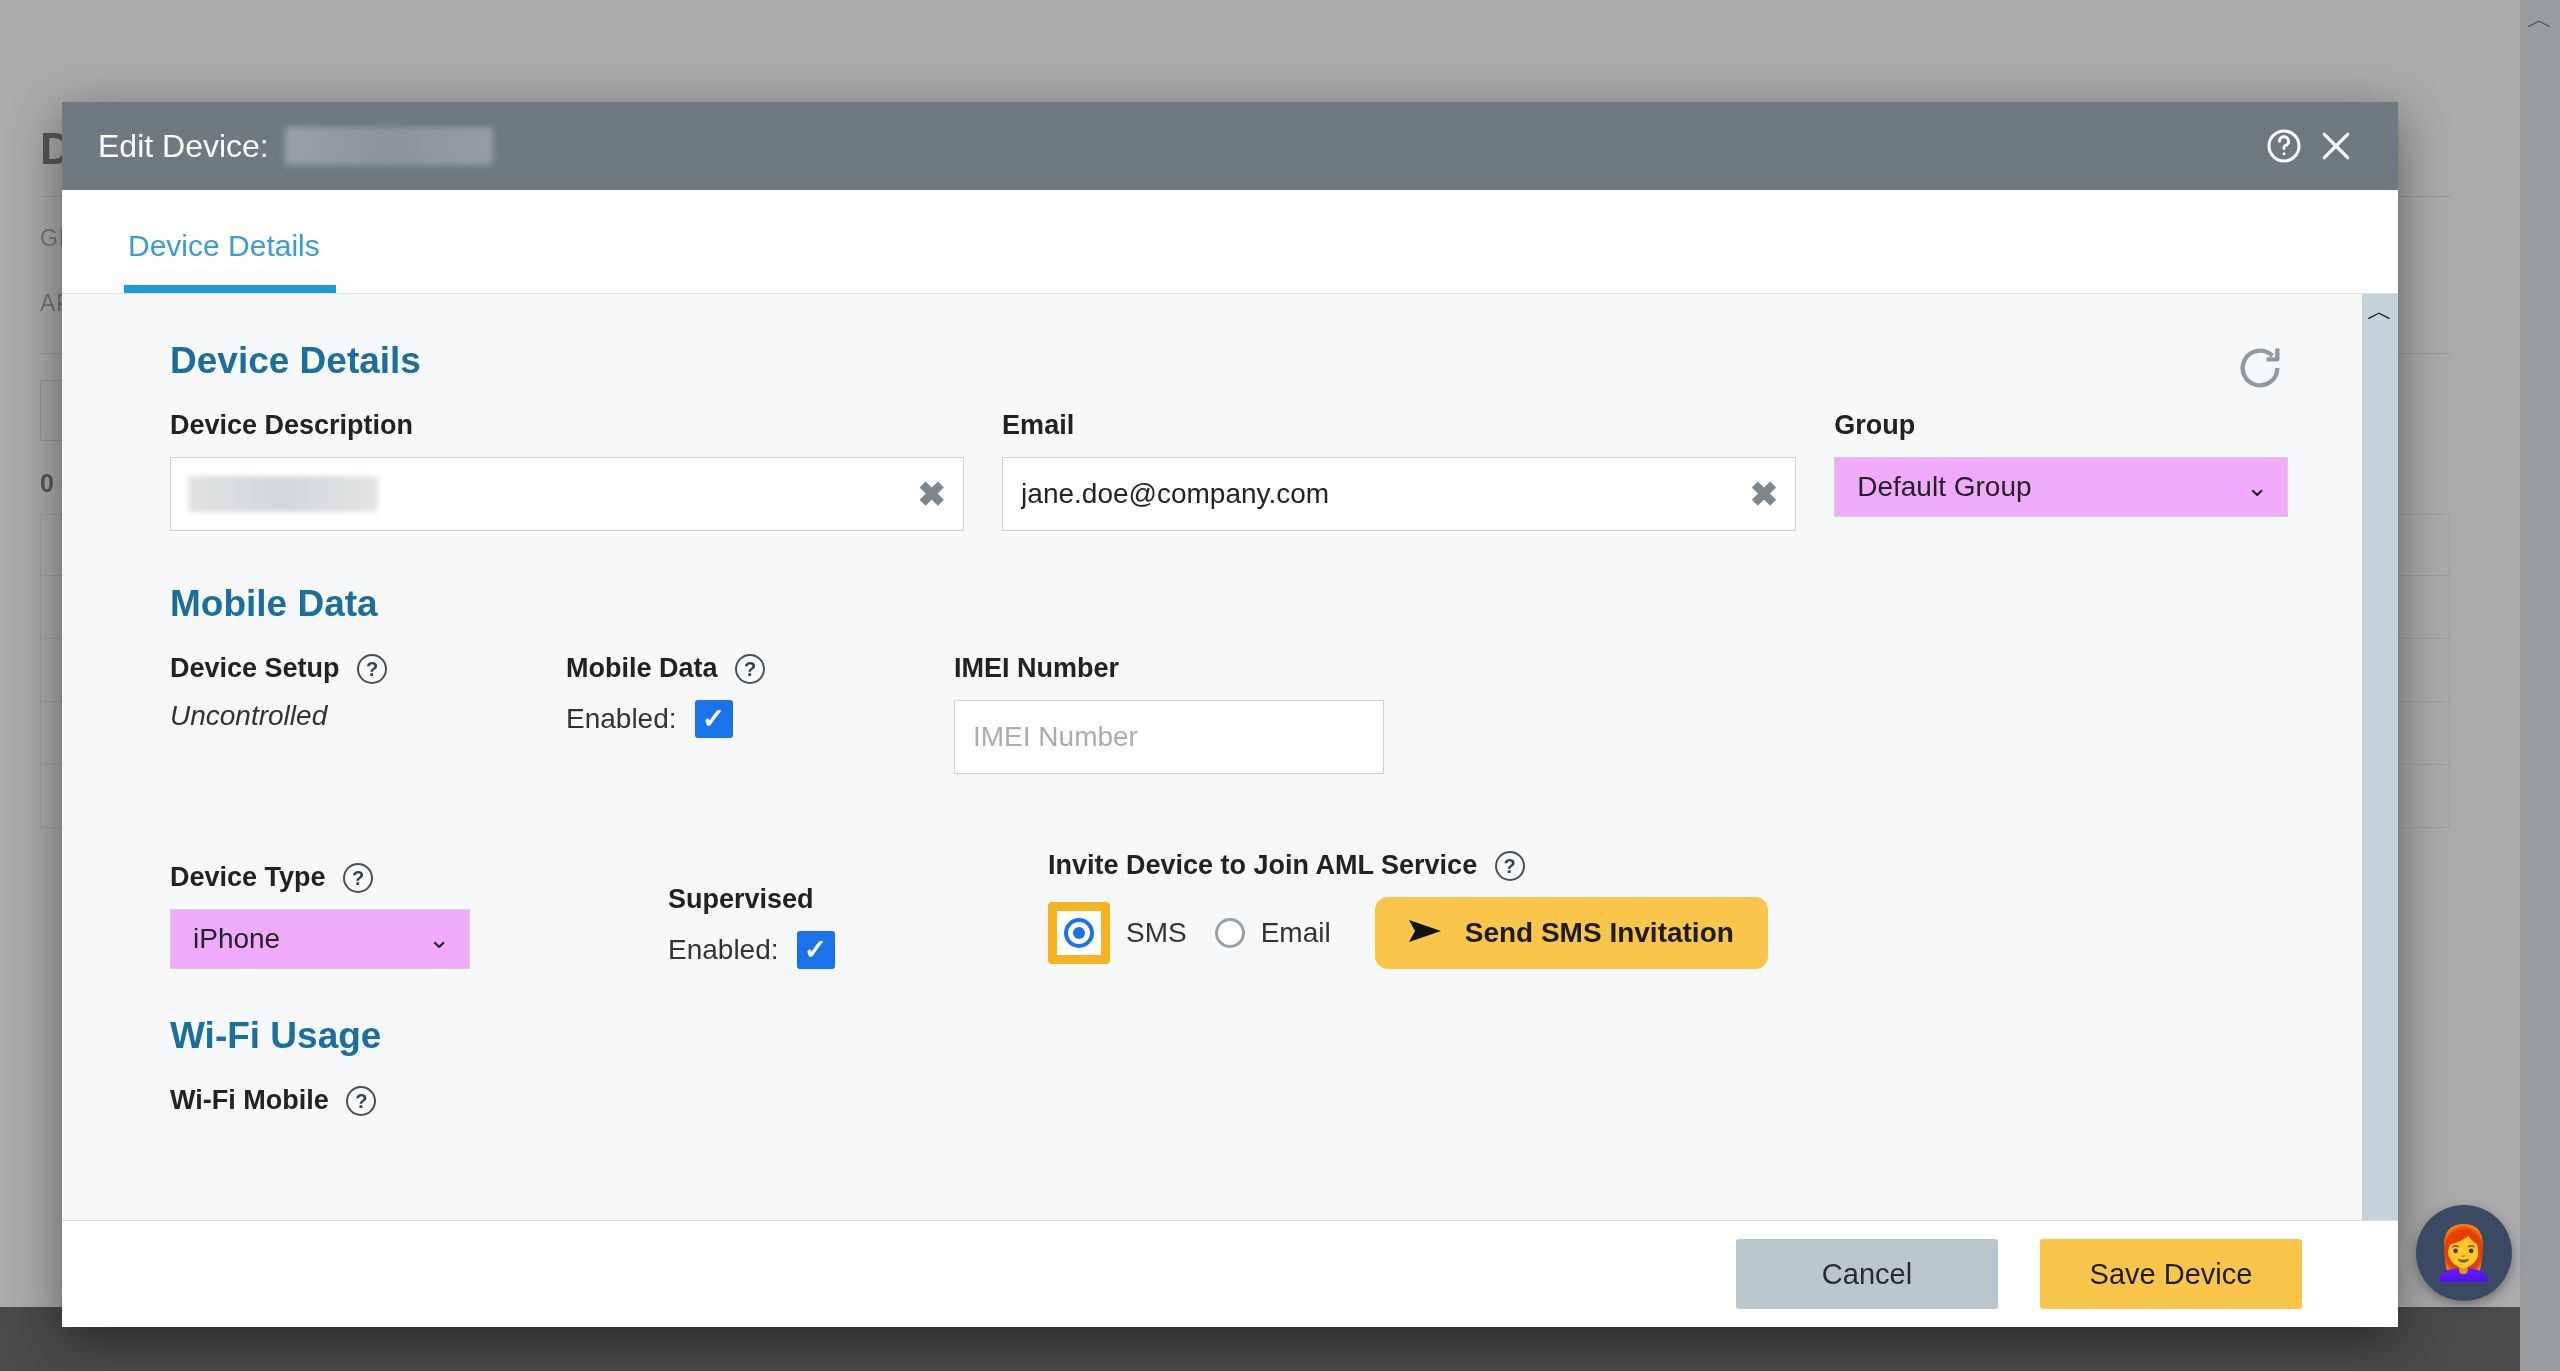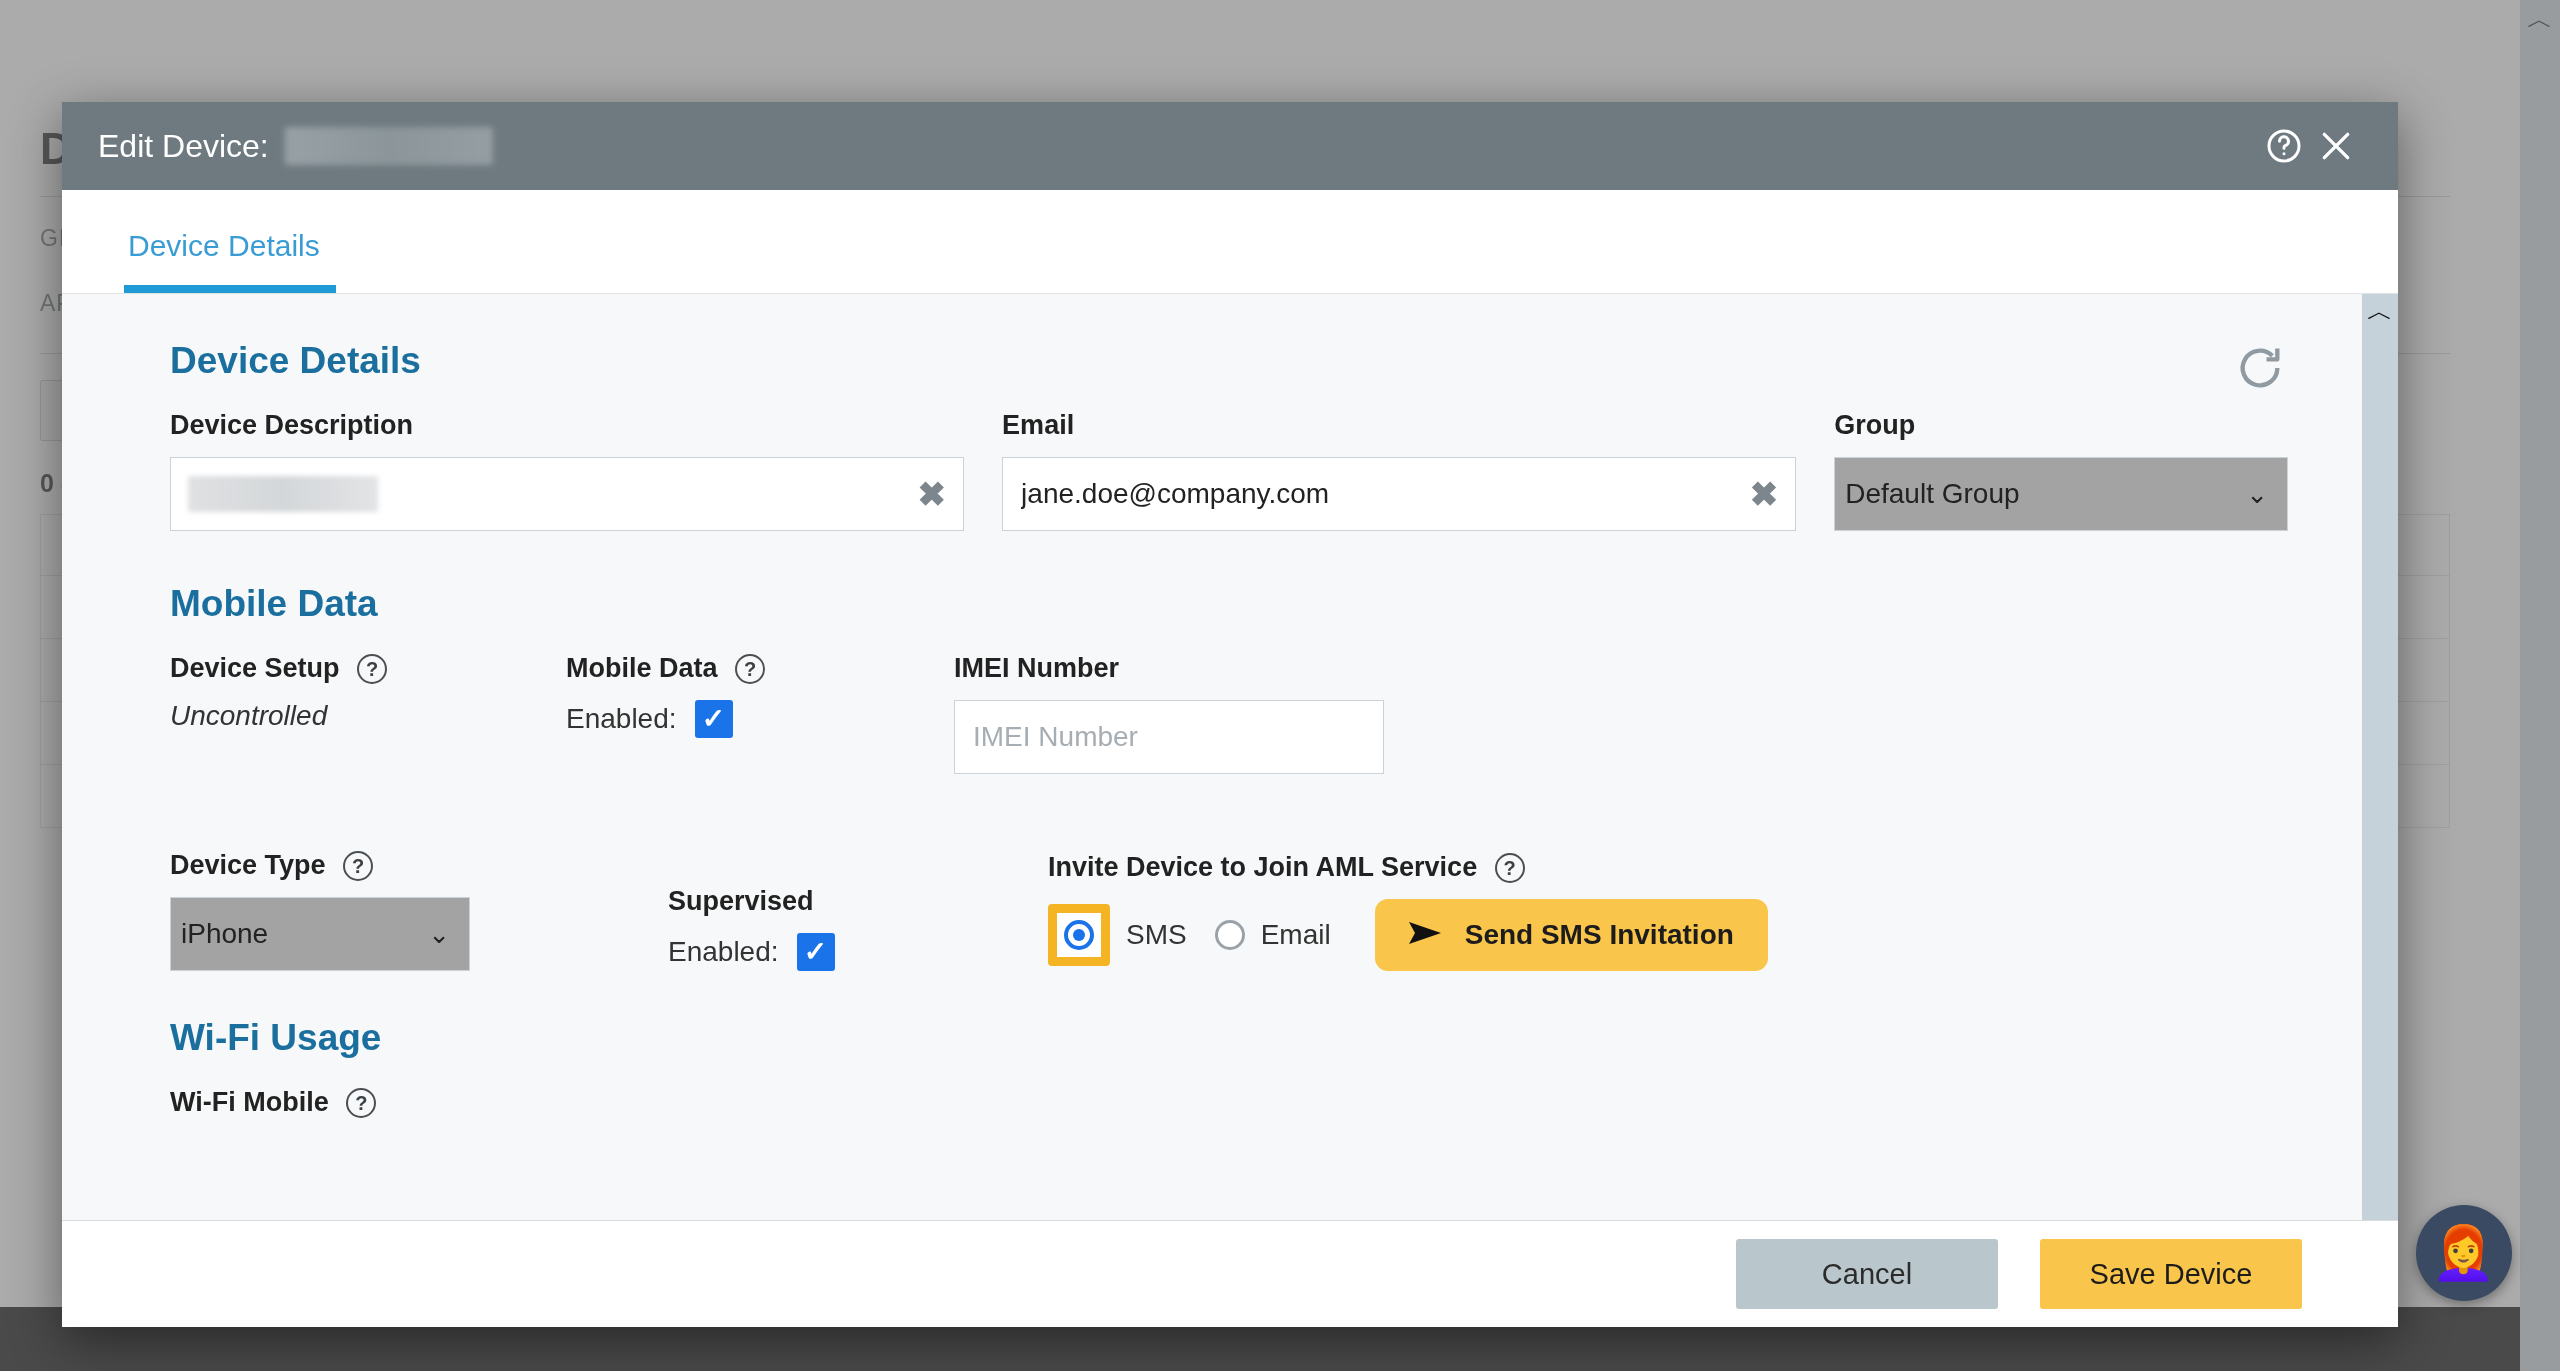--- a/index.html
+++ b/index.html
@@ -135,22 +135,22 @@
     font-size:34px; font-weight:bold; color:#7d868c; cursor:pointer; line-height:1;
   }
   .redact-box {
     position:absolute; left:18px; top:50%; transform:translateY(-50%);
     width:190px; height:36px; border-radius:2px;
     background:linear-gradient(90deg,#dfe1e3,#d4d7d9,#e2e4e6);
     filter: blur(2.5px);
   }
   .sel-wrap { position:relative; }
   .sel-input {
-    width:100%; height:74px; border:1px solid #ccd2d6; background:#a3a3a3;
-    font-size:28px; color:#222; padding:0 54px 0 10px;
+    width:100%; height:60px; border:1px solid #ccd2d6; background:#f0abfc;
+    font-size:28px; color:#222; padding:0 54px 0 22px;
     display:flex; align-items:center; cursor:pointer;
   }
   .sel-chev {
     position:absolute; right:20px; top:50%; transform:translateY(-50%);
     font-size:26px; color:#222; line-height:1; pointer-events:none;
   }
 
   .q-icon {
     display:inline-flex; align-items:center; justify-content:center;
     width:30px; height:30px; border-radius:50%; border:2px solid #4a4f53;

